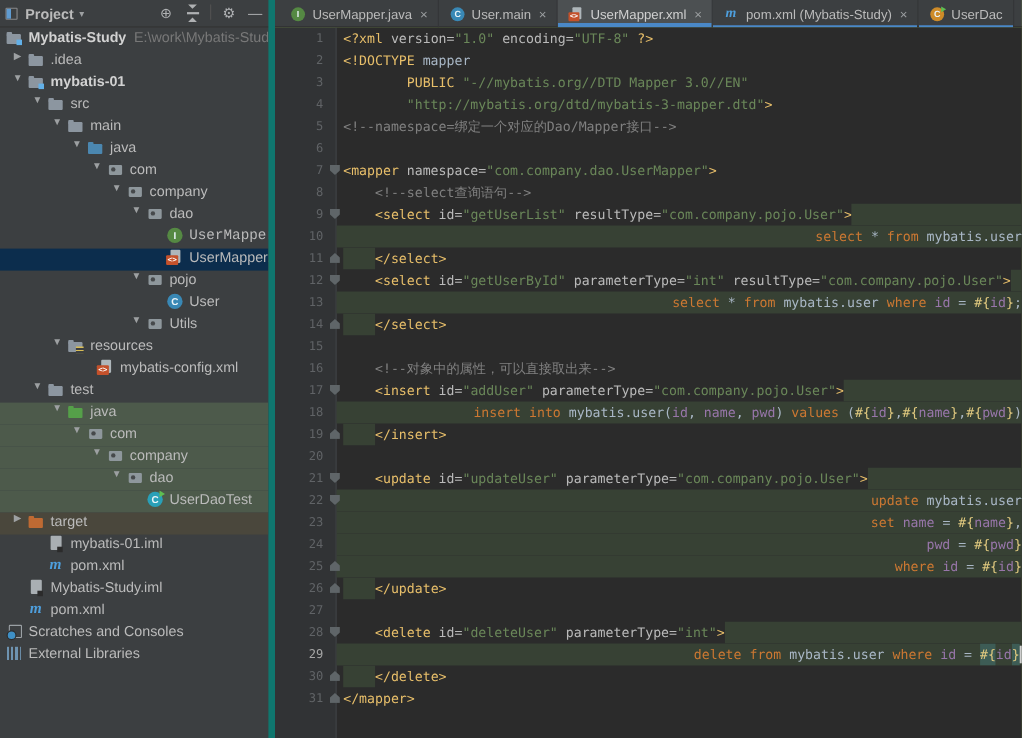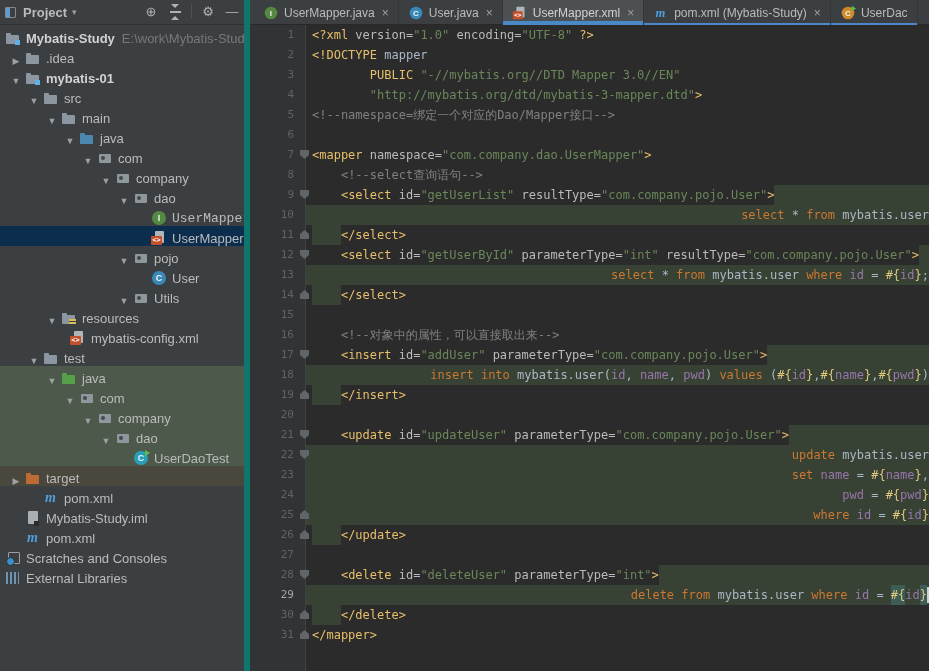--- a/index.html
+++ b/index.html
@@ -24,21 +24,21 @@
       background:linear-gradient(#AFB1B3 0 0) center/11px 2px no-repeat; }
   .i-collapse-all::before { content:""; position:absolute; left:5px; top:0;
       border-left:4px solid transparent; border-right:4px solid transparent;
       border-top:4px solid #AFB1B3; }
   .i-collapse-all::after { content:""; position:absolute; left:5px; bottom:0;
       border-left:4px solid transparent; border-right:4px solid transparent;
       border-bottom:4px solid #AFB1B3; }
   .vsep { width:1px; height:14px; background:#515151; margin:0 4px; flex:none; }
 
   .tree { flex:1; overflow:hidden; padding-top:1px; }
-  .trow { height:20px; display:flex; align-items:flex-end; font-size:13px; color:#BBBBBB;
+  .trow { height:20px; display:flex; align-items:flex-start; font-size:13px; color:#BBBBBB;
           white-space:nowrap; overflow:hidden; }
   .trow.bg-selected { background:#0C2D4D; }
   .trow.bg-test     { background:#4D5A4B; }
   .trow.bg-excluded { background:#4A473C; }
   .trow .bold { font-weight:700; color:#D2D2D2; }
   .chev { width:18px; flex:none; font-size:9px; color:#9DA0A2; text-align:center; }
   .extra { color:#787878; margin-left:7px; }
 
   
   .fic { width:16px; height:16px; flex:none; position:relative; margin-right:5px; display:inline-block; }
@@ -215,21 +215,21 @@
           <span class="fic ic-package"></span>
           <span>Utils</span>
         </div>
         <div class="trow" style="padding-left: 43px;">
           <span class="chev">▼</span>
           <span class="fic ic-resources-folder fld" style="--fc: #8C96A0;">
             <i class="badge res"></i>
           </span>
           <span>resources</span>
         </div>
-        <div class="trow" style="padding-left: 52px;">
+        <div class="trow" style="padding-left: 70px;">
           <span class="chev"></span>
           <span class="fic ic-xml"></span>
           <span>mybatis-config.xml</span>
         </div>
         <div class="trow" style="padding-left: 25px;">
           <span class="chev">▼</span>
           <span class="fic ic-folder fld" style="--fc: #8C96A0;"></span>
           <span>test</span>
         </div>
         <div class="trow bg-test" style="padding-left: 43px;">
@@ -256,20 +256,25 @@
           <span class="chev"></span>
           <span class="fic ic-test-class">
             <i class="badge run"></i>
           </span>
           <span>UserDaoTest</span>
         </div>
         <div class="trow bg-excluded" style="padding-left: 7px;">
           <span class="chev">▶</span>
           <span class="fic ic-excluded-folder fld" style="--fc: #BE6A33;"></span>
           <span>target</span>
+        </div>
+        <div class="trow" style="padding-left: 25px;">
+          <span class="chev"></span>
+          <span class="fic ic-iml"></span>
+          <span>mybatis-01.iml</span>
         </div>
         <div class="trow" style="padding-left: 25px;">
           <span class="chev"></span>
           <span class="fic ic-maven"></span>
           <span>pom.xml</span>
         </div>
         <div class="trow" style="padding-left: 7px;">
           <span class="chev"></span>
           <span class="fic ic-iml"></span>
           <span>Mybatis-Study.iml</span>
@@ -291,21 +296,21 @@
   </aside>
   <main class="editor-side">
     <div class="tabbar" id="tabbar">
         <div class="tab">
           <span class="fic ic-interface"></span>
           <span>UserMapper.java</span>
           <span class="close">×</span>
         </div>
         <div class="tab">
           <span class="fic ic-class"></span>
-          <span>User.java</span>
+          <span>User.main</span>
           <span class="close">×</span>
         </div>
         <div class="tab active u4">
           <span class="fic ic-xml"></span>
           <span>UserMapper.xml</span>
           <span class="close">×</span>
         </div>
         <div class="tab u2">
           <span class="fic ic-maven"></span>
           <span>pom.xml (Mybatis-Study)</span>

